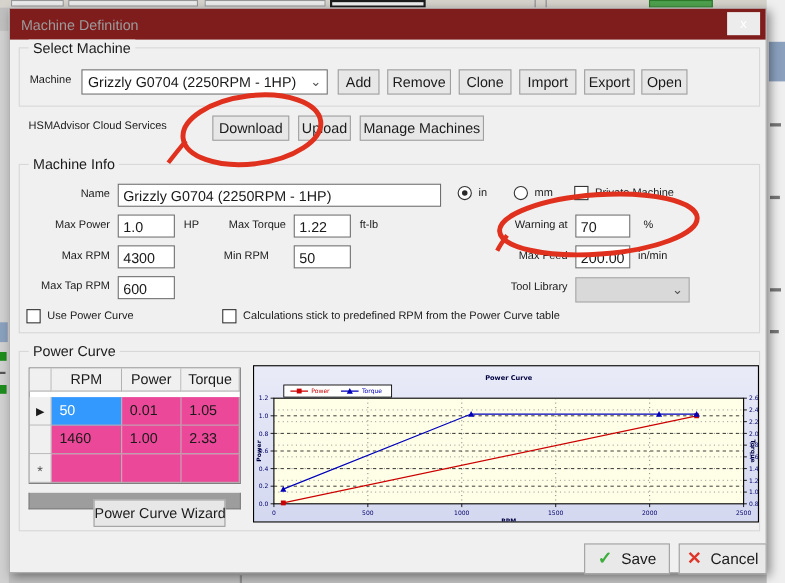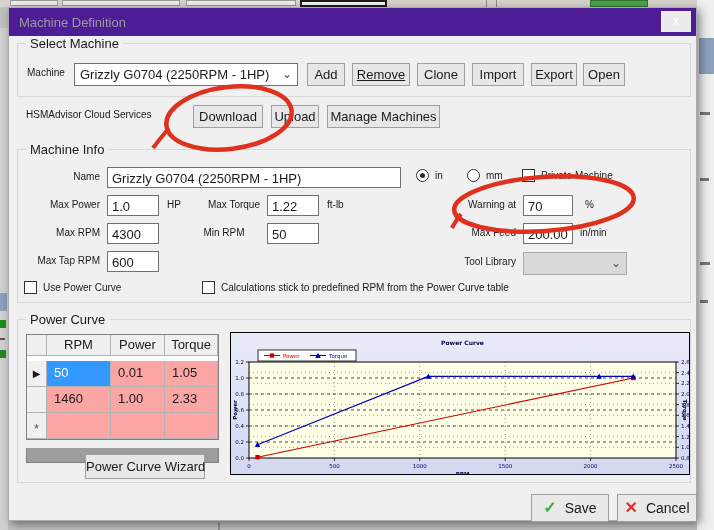--- a/index.html
+++ b/index.html
@@ -11,21 +11,21 @@
   .bg-top { left:0; top:0; width:714px; height:7px; background:#d6d3cc; }
   .bg-box { position:absolute; top:0; height:6px; background:#eeeeee; border:1px solid #999; }
   .bg-box-dark { position:absolute; top:0; height:7px; background:#f2f2f2; border:2px solid #1c1c1c; }
   .bg-green { position:absolute; background:#4ea24e; border:1px solid #2d7a2d; }
   .bg-right { left:697px; top:0; width:17px; height:530px; background:#efefef; }
   .bg-left  { left:0; top:28px; width:8px; height:502px; background:#d0d0d0; }
   .frag { position:absolute; }
 
   
   .dlg { left:8px; top:7px; width:689px; height:514px; background:#f0f0f0; border:1px solid #acacac; box-shadow:3px 3px 9px rgba(0,0,0,.45); }
-  .titlebar { position:absolute; left:0; top:0; width:100%; height:28px; background:#4c1d95;padding-left:19px; }
+  .titlebar { position:absolute; left:0; top:0; width:100%; height:28px; background:#7f1d1d;padding-left:19px; }
   .title { position:absolute; left:10px; top:7px; font-size:13px; color:#9b9b9b; }
   .closebtn { position:absolute; right:5px; top:3px; width:30px; height:21px; background:#ececec; color:#ffffff; font-size:12px; text-align:center; line-height:21px; }
 
   .grp { position:absolute; border:1px solid #d8d8d8; }
   .grp-label { position:absolute; top:-8px; left:8px; background:#f0f0f0; padding:0 4px; font-size:13px; color:#1a1a1a; white-space:nowrap; }
 
   .lbl { position:absolute; font-size:10px; color:#1a1a1a; white-space:nowrap; }
   .lbl.r { text-align:right; }
 
   .btn { position:absolute; height:23px; background:#e7e7e7; border:1px solid #9f9f9f; font-size:13px; color:#1a1a1a; text-align:center; line-height:21px; white-space:nowrap; cursor:default; }
@@ -33,21 +33,21 @@
   .combo { position:absolute; height:23px; background:#fff; border:1px solid #707070; font-size:13px; padding:3px 18px 0 5px; white-space:nowrap; overflow:hidden; }
   .combo .chev { position:absolute; right:5px; top:3px; color:#505050; font-size:12px; }
   .combo.disabled { background:#d9d9d9; border-color:#a8a8a8; }
 
   .radio { position:absolute; width:13px; height:13px; border:1px solid #333; border-radius:50%; background:#fff; }
   .radio.checked::after { content:""; position:absolute; left:3px; top:3px; width:5px; height:5px; border-radius:50%; background:#2b2b2b; }
   .cb { position:absolute; width:13px; height:13px; border:1px solid #333; background:#fff; }
 
   
   .pctable { position:absolute; left:8px; top:14px; width:193px; background:#fff; border:1px solid #808080; display:grid; grid-template-columns:20px 64px 54px 53px; grid-auto-rows:26px; }
-  .pctable .c { border-right:1px solid #b2b2b2; border-bottom:1px solid #b2b2b2; font-size:13px; padding:4px 0 0 7px; background:#fca5a5; overflow:hidden; }
+  .pctable .c { border-right:1px solid #b2b2b2; border-bottom:1px solid #b2b2b2; font-size:13px; padding:4px 0 0 7px; background:#ec4899; overflow:hidden; }
   .pctable .hd { height:21px; background:#f0f0f0; padding-top:2px; text-align:center; padding-left:0; }
   .pctable .rh { background:#f0f0f0; text-align:center; padding-left:0; }
   .pctable .sel { background:#3399ff; color:#fff; }
   .tbl-strip { position:absolute; left:8px; top:128px; width:193px; height:15px; background:#9d9d9d; border:1px solid #808080; border-top:none; }
 
   .chartbox { position:absolute; left:212px; top:12px; width:460px; height:143px; border:1px solid #000; background:linear-gradient(180deg,#e9ebf8,#d4d8f0); }
 
   .footer-note { position:absolute; left:12px; top:495px; font-size:13px; }
   .act { position:absolute; top:486px; height:28px; background:#e9e9e9; border:1px solid #9f9f9f; font-size:14px; text-align:center; line-height:26px; }
   .act .ic { font-weight:bold; margin-right:8px; font-size:16px; }
@@ -92,21 +92,21 @@
   </div>
 
   <div class="grp" style="left:8px;top:35px;width:674px;height:54px;">
     <span class="grp-label">Select Machine</span>
     <span class="lbl" style="left:9px;top:23px;">Machine</span>
     <div class="combo" style="left:56px;top:19px;width:224px;">
       <span>Grizzly G0704 (2250RPM - 1HP)</span>
       <span class="chev">⌄</span>
     </div>
     <div class="btn" style="left:289px;top:19px;width:38px;">Add</div>
-    <div class="btn" style="left:334px;top:19px;width:58px;text-decoration:underline;">Remove</div>
+    <div class="btn" style="left:334px;top:19px;width:58px;">Remove</div>
     <div class="btn" style="left:399px;top:19px;width:48px;">Clone</div>
     <div class="btn" style="left:454px;top:19px;width:52px;">Import</div>
     <div class="btn" style="left:513px;top:19px;width:46px;">Export</div>
     <div class="btn" style="left:565px;top:19px;width:42px;">Open</div>
   </div>
 
   <span class="lbl" style="left:17px;top:101px;">HSMAdvisor Cloud Services</span>
   <div class="btn" style="left:184px;top:97px;width:70px;">Download</div>
   <div class="btn" style="left:262px;top:97px;width:48px;">Upload</div>
   <div class="btn" style="left:318px;top:97px;width:113px;">Manage Machines</div>

